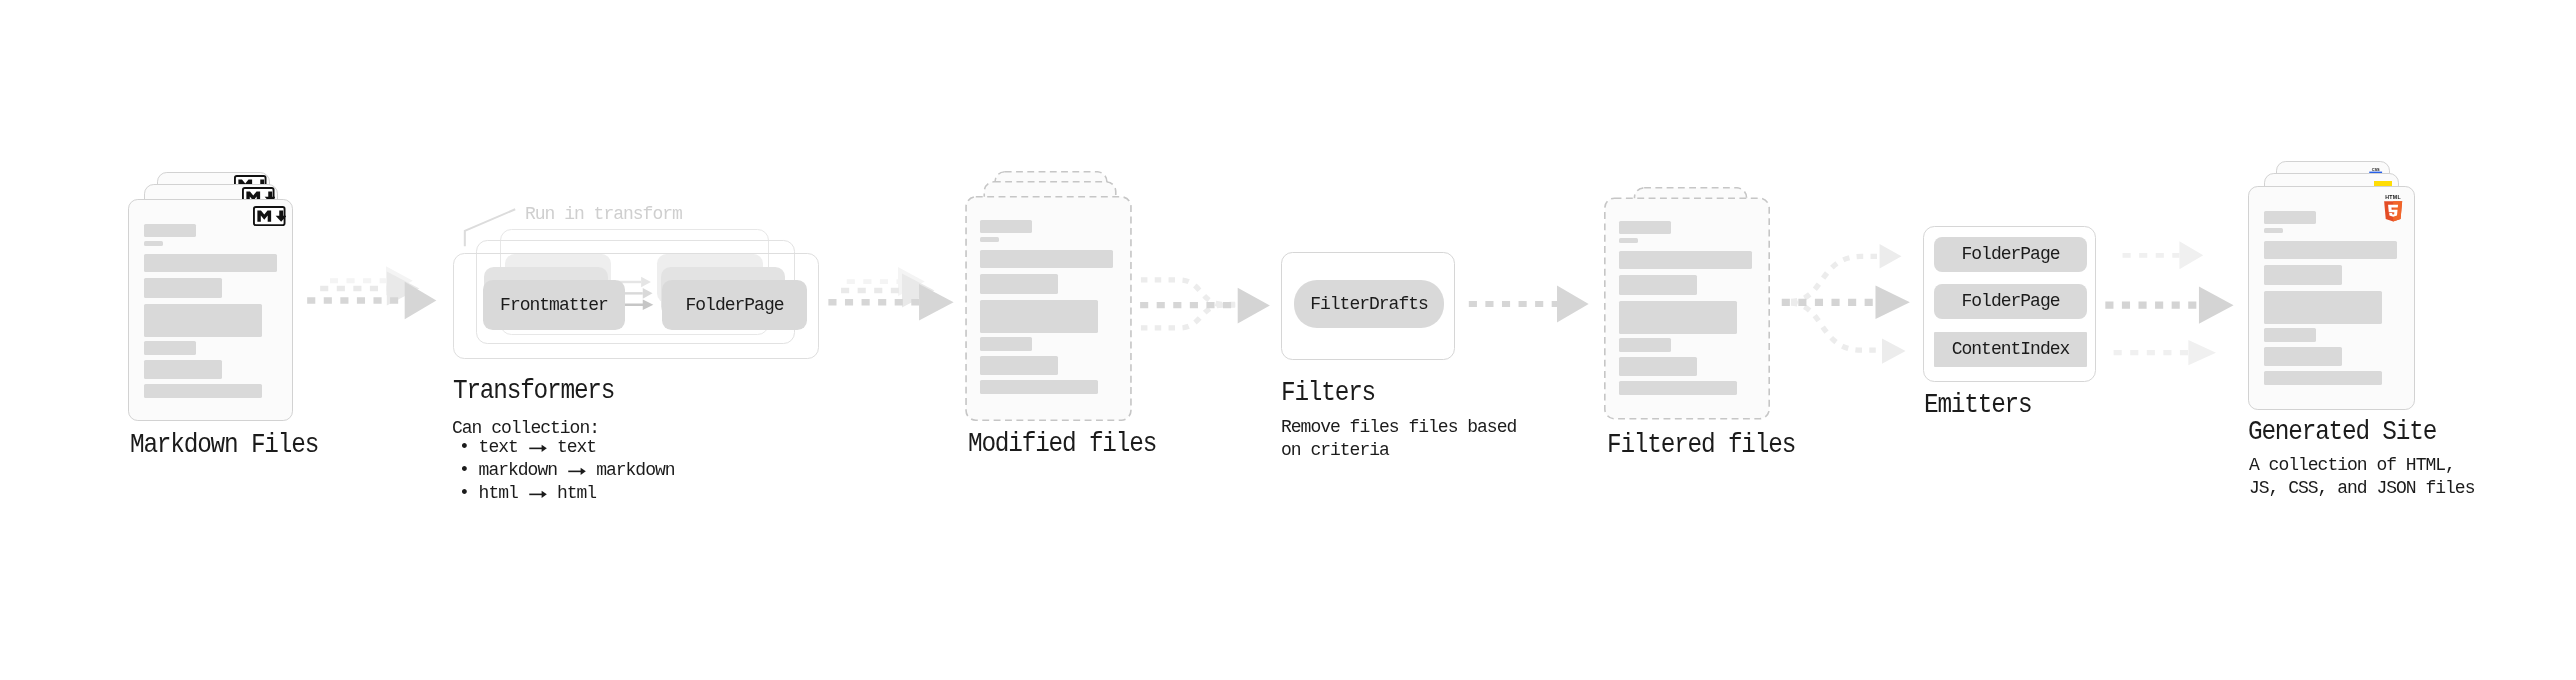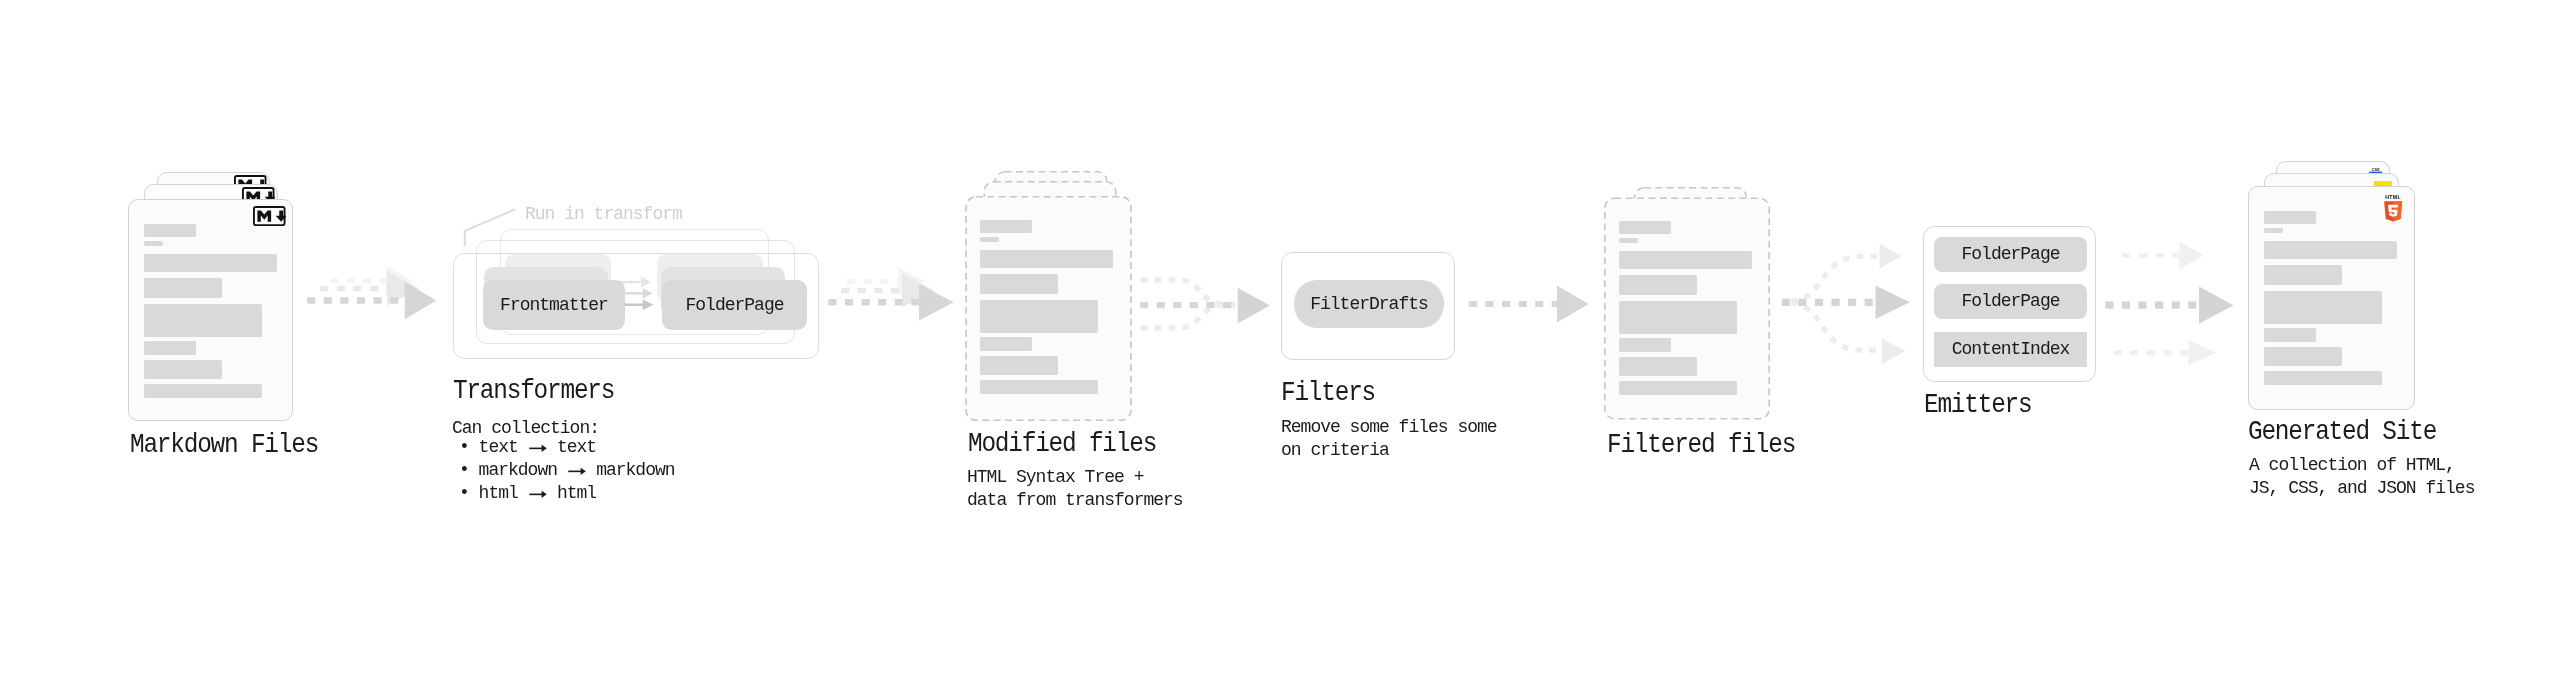--- a/index.html
+++ b/index.html
@@ -122,26 +122,24 @@
       <div class="bar" style="left:15.4px;top:23.6px;width:52px;height:13px"></div>
 <div class="bar" style="left:15.4px;top:41px;width:18.7px;height:4.9px"></div>
 <div class="bar" style="left:15.4px;top:54px;width:133px;height:18px"></div>
 <div class="bar" style="left:15.4px;top:78px;width:78px;height:19.5px"></div>
 <div class="bar" style="left:15.4px;top:104px;width:118px;height:32.5px"></div>
 <div class="bar" style="left:15.4px;top:141px;width:52px;height:14px"></div>
 <div class="bar" style="left:15.4px;top:160px;width:78px;height:18.7px"></div>
 <div class="bar" style="left:15.4px;top:184px;width:118px;height:14px"></div>
     </div>
 <div class="hd" style="left:968px;top:433px">Modified files</div>
-<div class="bd" style="left:967px;top:466px;line-height:23px">HTML Syntax Tree +
-data from transformers</div>
 <div class="panel" style="left:1281px;top:252px;width:174px;height:108px;border:1.6px solid #d6d6d6;background:#fff;"></div>
 <div class="bt" style="left:1294px;top:280px;width:150px;height:48px;line-height:48px;border-radius:23px;">FilterDrafts</div>
 <div class="hd" style="left:1281px;top:382px">Filters</div>
-<div class="bd" style="left:1281px;top:416px;line-height:23px">Remove some files some
+<div class="bd" style="left:1281px;top:416px;line-height:23px">Remove files files based
 on criteria</div>
 <div class="strip" style="left:1633px;top:187px;width:115px;height:37px;background:none;border:none;">
       <svg class="abs" style="left:0;top:0" width="115" height="37" viewBox="0 0 141.297 46">
         <rect x="1" y="1" width="139.3" height="44" rx="12" fill="#fbfbfb" stroke="#c6c6c6" stroke-width="2" stroke-dasharray="8.5 5.5"></rect>
       </svg>
     </div>
 <div class="abs" style="left:1604px;top:197px;width:166px;height:223px;">
       <svg class="abs" style="left:0;top:0" width="166" height="223" viewBox="0 0 204.688 274">
         <rect x="1" y="1" width="202.7" height="272" rx="12" fill="#fbfbfb" stroke="#c6c6c6" stroke-width="2" stroke-dasharray="8.5 5.5"></rect>
       </svg>

